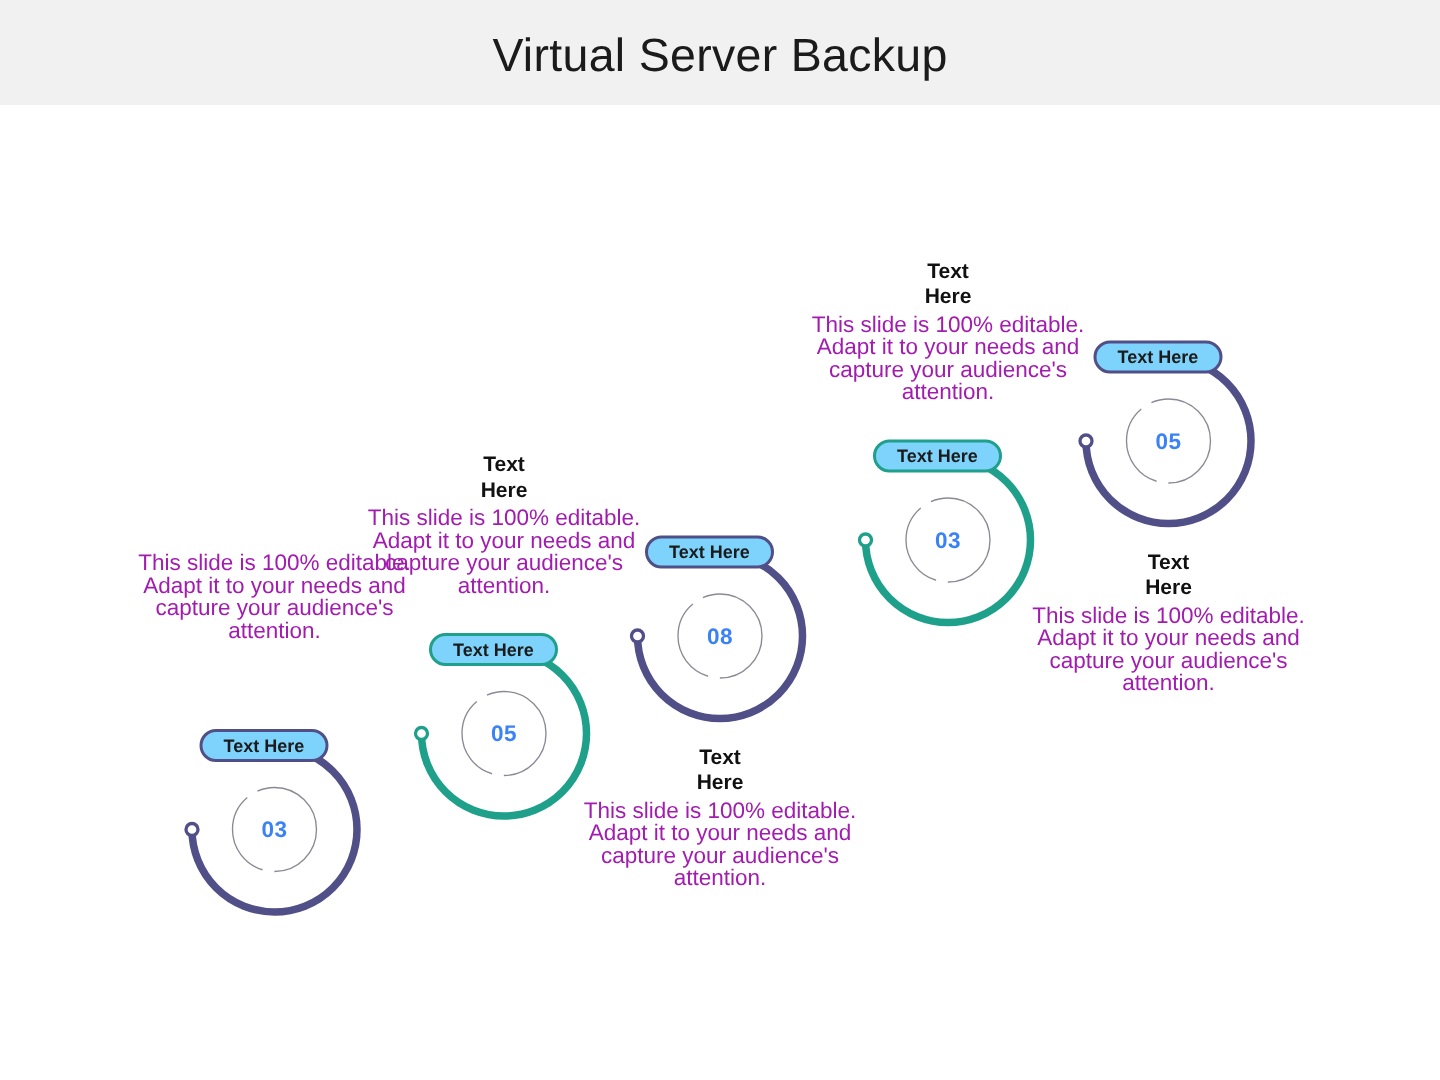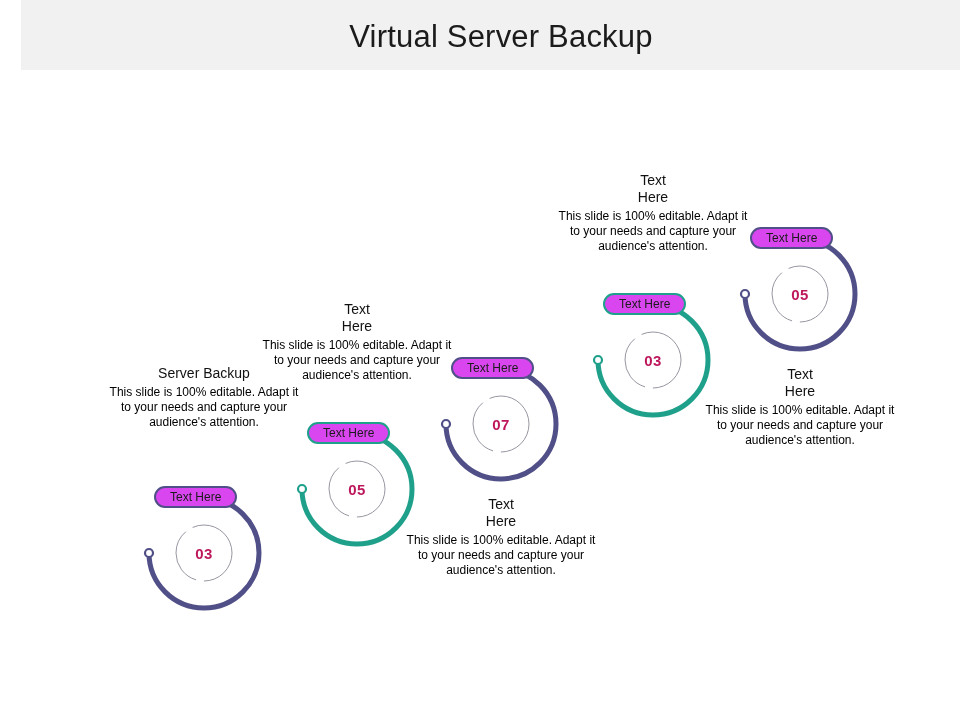--- a/index.html
+++ b/index.html
@@ -7,21 +7,20 @@
     width:960px;height:720px;
     background:#ffffff;
     font-family:"Liberation Sans", sans-serif;
     overflow:hidden;
     position:relative;
   }
   #slide{
     position:relative;
     width:888px;height:720px;
     background:#ffffff;
-    margin-left:21px;
   }
   
   #header-band{
     position:absolute;left:0;top:0;
     width:960px;height:70px;
     background:#f1f1f1;
   }
   #slide-title{
     position:absolute;left:0;top:20px;
     width:960px;
@@ -47,53 +46,53 @@
     left:-90px;top:-90px;
     width:180px;height:180px;
     pointer-events:auto;
   }
   .graphic svg{display:block;width:180px;height:180px;overflow:visible;}
   .num{
     position:absolute;
     left:-90px;top:-90px;
     width:180px;height:180px;
     display:flex;align-items:center;justify-content:center;
-    font-size:15px;font-weight:bold;color:#be185d;
+    font-size:15px;font-weight:bold;color:#3b82f6;
     letter-spacing:0.3px;
   }
   
   .pill{
     position:absolute;
     height:22px;
     padding:0 14px;
     border:2px solid #514f87;
     border-radius:13px;
-    background:#d946ef;
+    background:#7dd3fc;
     display:flex;align-items:center;justify-content:center;
-    font-size:12px;font-weight:normal;color:#1b1b1b;
+    font-size:12px;font-weight:bold;color:#1b1b1b;
     white-space:nowrap;
     box-sizing:border-box;
   }
   .pill.teal{border-color:#1fa08b;}
   
   .txtblock{
     position:absolute;
     width:190px;
     text-align:center;
   }
   .txtblock .head{
     font-size:14px;
-    font-weight:normal;
+    font-weight:bold;
     color:#111111;
     line-height:17px;
     margin-bottom:3px;
   }
   .txtblock .body{
-    font-size:12px;
-    color:#000000;
+    font-size:15px;
+    color:#a21caf;
     line-height:15px;
   }
 </style>
 </head>
 <body>
 
 <div id="slide">
 
   <div id="header-band"></div>
   <div id="slide-title">Virtual Server Backup</div>
@@ -107,21 +106,20 @@
           <path d="M 90 35 A 55 55 0 1 1 35 90" fill="none" stroke="#514f87" stroke-width="5" stroke-linecap="round"></path>
           <circle cx="35" cy="90" r="4" fill="#ffffff" stroke="#514f87" stroke-width="2.2"></circle>
         </svg>
       </div>
       <div class="num">03</div>
       <div class="pill" style="left:-50px;top:-67px;">
         <span>Text Here</span>
       </div>
       <div class="txtblock" style="left:-95px;top:-188px;">
         <div class="head">
-          <div>Server Backup</div>
         </div>
         <div class="body">This slide is 100% editable. Adapt it to your needs and capture your audience's attention.</div>
       </div>
     </div>
 
     <div class="step" style="left:336px;top:419px;">
       <div class="graphic">
         <svg viewBox="0 0 180 180">
           <circle cx="90" cy="90" r="28" fill="none" stroke="#8a8a96" stroke-width="0.9" stroke-dasharray="60 8" stroke-dashoffset="16"></circle>
           <path d="M 90 35 A 55 55 0 1 1 35 90" fill="none" stroke="#1fa08b" stroke-width="5" stroke-linecap="round"></path>
@@ -142,21 +140,21 @@
     </div>
 
     <div class="step" style="left:480px;top:354px;">
       <div class="graphic">
         <svg viewBox="0 0 180 180">
           <circle cx="90" cy="90" r="28" fill="none" stroke="#8a8a96" stroke-width="0.9" stroke-dasharray="60 8" stroke-dashoffset="16"></circle>
           <path d="M 90 35 A 55 55 0 1 1 35 90" fill="none" stroke="#514f87" stroke-width="5" stroke-linecap="round"></path>
           <circle cx="35" cy="90" r="4" fill="#ffffff" stroke="#514f87" stroke-width="2.2"></circle>
         </svg>
       </div>
-      <div class="num">07</div>
+      <div class="num">08</div>
       <div class="pill" style="left:-50px;top:-67px;">
         <span>Text Here</span>
       </div>
       <div class="txtblock" style="left:-95px;top:72px;">
         <div class="head">
           <div>Text</div>
           <div>Here</div>
         </div>
         <div class="body">This slide is 100% editable. Adapt it to your needs and capture your audience's attention.</div>
       </div>

